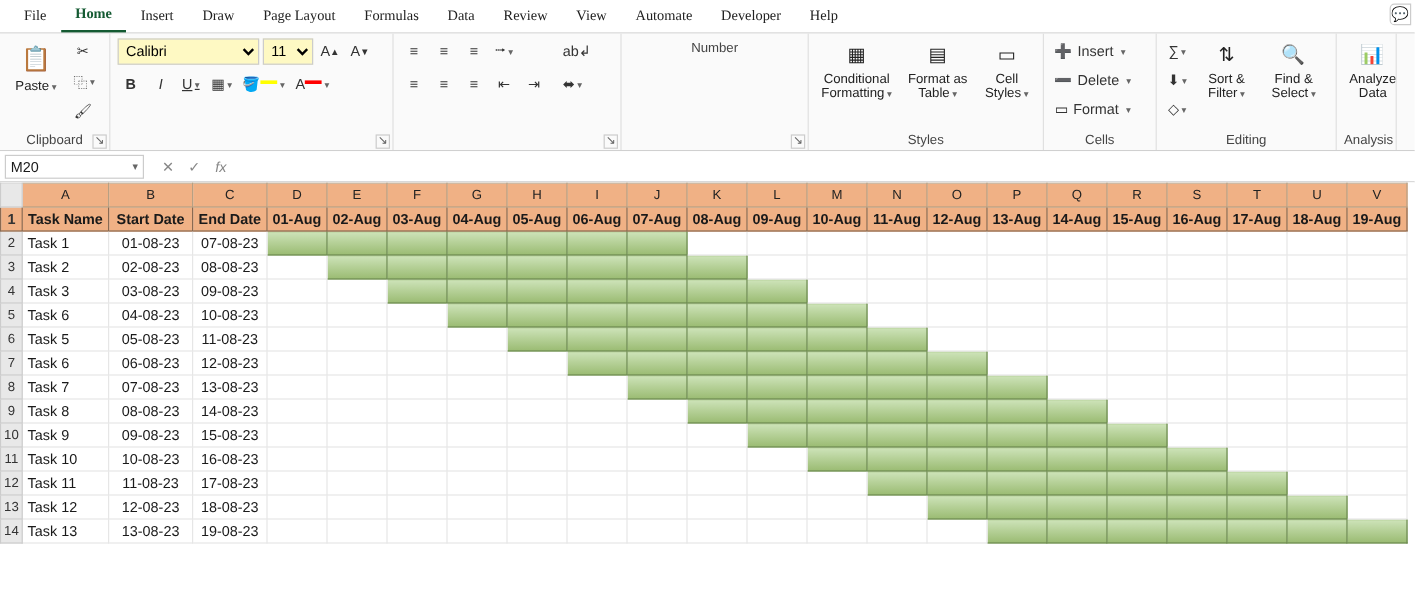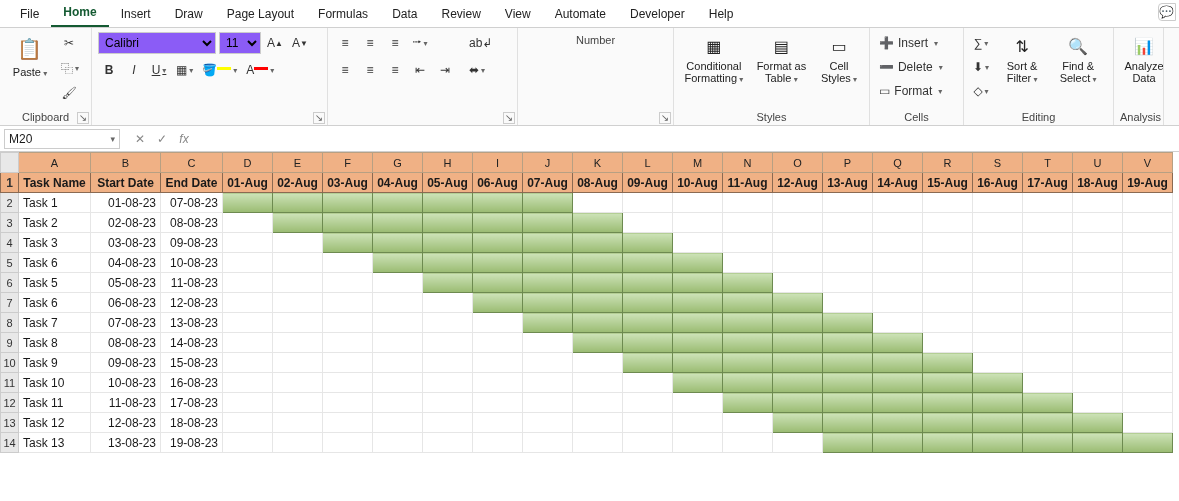--- a/index.html
+++ b/index.html
@@ -1,37 +1,37 @@
 <!DOCTYPE html>
 <html><head>
 <meta charset="utf-8">
 <style>
   * { box-sizing: border-box; margin: 0; padding: 0; font-family: "Segoe UI", Arial, sans-serif; }
   body { background: #fff; font-size: 12px; color: #1a1a1a; overflow: hidden; width: 1179px; height: 501px; }
 
   
   .tabs { display: flex; gap: 0; padding: 4px 8px 0 8px; border-bottom: 1px solid #d0d0d0; height: 28px; align-items: flex-end; }
-  .tab { padding: 4px 12px 6px 12px; font-size: 12px; cursor: pointer; color: #222; }
+  .tab { padding: 4px 12px 6px 12px; font-size: 12px; cursor: pointer; color: #222; font-family: Liberation Serif, serif; }
   .tab.active { color: #145a32; border-bottom: 2px solid #145a32; font-weight: 600; }
 
   
   .ribbon { display: flex; border-bottom: 1px solid #d0d0d0; height: 98px; background: #fafafa; }
   .group { border-right: 1px solid #e0e0e0; padding: 4px 6px 2px 6px; display: flex; flex-direction: column; justify-content: space-between; position: relative; }
   .group-body { flex: 1; display: flex; align-items: flex-start; gap: 4px; }
   .group-label { text-align: center; font-size: 11px; color: #444; padding: 2px 0 0 0; position: relative; }
   .launcher { position: absolute; right: 2px; bottom: 1px; width: 12px; height: 12px; font-size: 10px; color: #666; cursor: pointer; border: 1px solid #ccc; display:flex; align-items:center; justify-content:center; line-height:1; }
   .col { display: flex; flex-direction: column; gap: 3px; align-items: flex-start; }
   .row-ctrls { display: flex; gap: 3px; align-items: center; }
   .btn-sm { min-width: 22px; height: 22px; display: flex; align-items:center; justify-content:center; border: none; background: transparent; cursor: pointer; font-size: 12px; color:#333; padding:0 3px; }
   .btn-sm.dd::after { content: "▾"; font-size: 8px; margin-left: 2px; color:#666; }
   .btn-big { display:flex; flex-direction:column; align-items:center; gap:2px; padding: 2px 4px; background:transparent; border:none; cursor:pointer; font-size:11px; color:#222; min-width:48px; }
   .btn-big.dd .lbl::after { content:" ▾"; font-size:8px; color:#666; }
   .icon-box { width: 24px; height: 24px; display:flex; align-items:center; justify-content:center; font-size:16px; }
   .icon-box.lg { width:30px; height:30px; font-size:20px; }
-  select.ribbon-sel { height: 22px; border: 1px solid #ccc; font-size: 12px; padding: 0 2px; background:#8b5cf6; }
+  select.ribbon-sel { height: 22px; border: 1px solid #ccc; font-size: 12px; padding: 0 2px; background:#fef9c3; }
   .font-name { width: 118px; }
   .font-size { width: 42px; }
   .num-fmt { width: 134px; }
   .underline { text-decoration: underline; }
   .color-strip { display:block; height:3px; width:14px; margin-top:-3px; }
 
   
   .fbar { display:flex; align-items:center; border-bottom:1px solid #d0d0d0; height:26px; background:#fff; }
   .namebox { width:116px; border:1px solid #ccc; margin:2px 0 2px 4px; height:20px; display:flex; align-items:center; padding:0 4px; font-size:12px; }
   .namebox .dd-caret { margin-left:auto; font-size:9px; color:#666; }
@@ -44,21 +44,21 @@
   table.grid { border-collapse: collapse; table-layout: fixed; }
   .col-hdr td, .col-hdr th { background:#f0b185; border:1px solid #b7a083; text-align:center; font-size:11px; height:20px; color:#222; }
   .corner { background:#e8e8e8 !important; border:1px solid #ccc !important; width:18px; }
   .row-hdr { background:#e8e8e8; border:1px solid #ccc; text-align:center; font-size:11px; width:18px; color:#333; }
   .table-hdr td { background:#f0b185; border:1px solid #8a6a52; font-weight:700; font-size:12px; text-align:center; height:20px; padding:0 3px; }
   td.cell { border:1px solid #e6e6e6; height:20px; font-size:12px; padding:0 4px; white-space:nowrap; }
   .colA { width:72px; }
   .colB { width:70px; }
   .colC { width:62px; }
   .colDate { width:50px; }
-  .al-c { text-align:right;margin-left:42px; }
+  .al-c { text-align:center;margin-left:42px; }
   .gantt { background: linear-gradient(#cde3b8,#9abb72); border:1px solid #6d8a50 !important; }
   .share-btn { position:absolute; top:3px; right:3px; width:18px; height:18px; border:1px solid #ccc; border-radius:4px 0 0 4px; display:flex; align-items:center; justify-content:center; background:#fff; }
 </style>
 </head>
 <body>
 
 <div class="share-btn">💬</div>
 
 <div class="tabs">
   <div class="tab">File</div>

